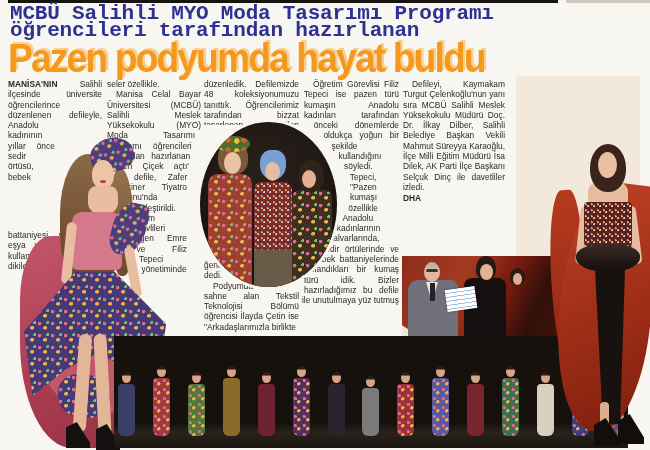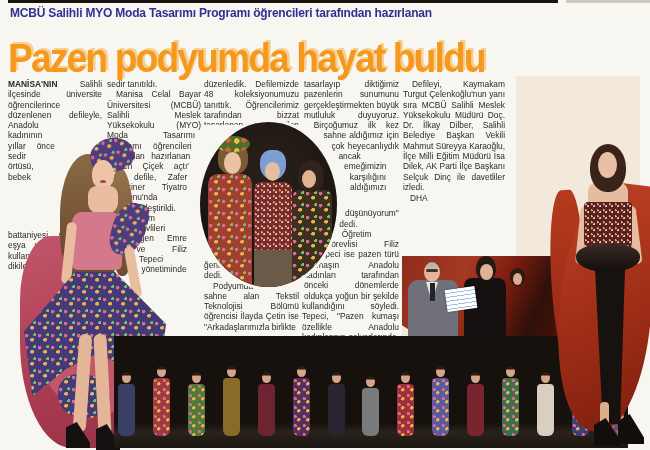--- a/index.html
+++ b/index.html
@@ -2,34 +2,34 @@
 <html><head>
 <meta charset="utf-8">
 <style>
   html,body{margin:0;padding:0;}
   .page{position:relative;width:650px;height:450px;background:#f8f6f1;overflow:hidden;
         font-family:"Liberation Sans",sans-serif;color:#2b2a28;}
   .top-rule{position:absolute;left:8px;top:0;width:550px;height:3px;background:#17130f;}
   .top-rule2{position:absolute;left:566px;top:0;width:84px;height:3px;background:#cfc9bd;}
 
   .kicker{position:absolute;left:10px;top:5px;width:600px;z-index:1;
-          font-family:Liberation Sans, sans-serif;font-weight:bold;font-size:12px;line-height:17px;
+          font-family:Liberation Mono, monospace;font-weight:bold;font-size:21px;line-height:17px;
           color:#2e3192;letter-spacing:-0.2px;}
   .headline{position:absolute;left:8px;top:36px;margin:0;z-index:1;
             font-size:40px;font-weight:800;letter-spacing:-2px;color:#f5991e;
             transform:scaleX(0.93);transform-origin:left top;white-space:nowrap;
             text-shadow:2.5px -2.5px 0 #f8cf92;}
 
   
   .col{position:absolute;top:79px;z-index:1;font-size:8.4px;line-height:10.3px;
        text-align:justify;}
   .col p{margin:0;}
   .col p.ind{text-indent:9px;}
   .lead{font-weight:bold;}
-  .agency{font-weight:normal;margin-top:1px;margin-left:7px;}
+  .agency{font-weight:bold;margin-top:1px;}
   .col1{left:8px;width:94px;height:178px;}
   .col2{left:106px;width:95px;height:262px;}
   .col3t{left:204px;width:95px;height:46px;overflow:hidden;}
   .col3b{left:204px;top:260px;width:95px;height:82px;}
   .col4{left:302px;width:97px;height:264px;}
   .col5{left:403px;width:102px;height:176px;}
 
   
   .sp{display:block;}
   .sp-r1{float:right;width:66px;height:150px;
@@ -191,36 +191,35 @@
   <h1 class="headline">Pazen podyumda hayat buldu</h1>
 
   <section class="col col1">
     <span class="sp sp-r1"></span>
     <p class="para"><b class="lead">MANİSA'NIN</b><span> Salihli ilçesinde üniversite öğrencilerince düzenlenen defileyle, Anadolu kadınının yıllar önce sedir örtüsü, bebek battaniyesi, şalvar gibi eşya ve kıyafetlerinde kullandığı pazenden dikiler elbi-</span></p>
   </section>
 
   <section class="col col2">
     <span class="sp sp-l2"></span>
     <span class="sp sp-r2"></span>
-    <p>sedir tanıtıldı.</p>
+    <p>seler özellikle.</p>
     <p class="ind">Manisa Celal Bayar Üniversitesi (MCBÜ) Salihli Meslek Yüksekokulu (MYO) Moda Tasarımı Programı öğrencileri tarafından hazırlanan 'Pazen Çiçek açtı' adlı defile, Zafer Keskiner Tiyatro Salonu'nda gerçekleştirildi. Öğretim görevlileri Figen Emre ve Filiz Tepeci yönetiminde gerçekleştirilen defilede, 48 pazen elbise görücüye çıktı. Öğrencilerin tasarlayıp, diktikleri elbiseler çok beğenildi. Salihli MYO Moda Tasarımı Programı Öğretim Görevlisi Figen Emre, "İlk kez pazen defilesi</p>
   </section>
 
   <section class="col col3t">
     <p>düzenledik. Defilemizde 48 koleksiyonumuzu tanıttık. Öğrencilerimiz tarafından bizzat tasarlanan ve dikilen pazenler gördük ki çok be-</p>
   </section>
   <section class="col col3b">
     <span class="sp sp-r3"></span>
     <p>ğenildi" dedi.</p>
     <p class="ind">Podyumda sahne alan Tekstil Teknolojisi Bölümü öğrencisi İlayda Çetin ise "Arkadaşlarımızla birlikte</p>
   </section>
 
   <section class="col col4">
     <span class="sp sp-l4"></span>
-    <p>tasarlayıp diktiğimiz pazenlerin sunumunu gerçekleştirmekten büyük mutluluk duyuyoruz. Birçoğumuz ilk kez sahne aldığımız için çok heyecanlıydık ancak emeğimizin karşılığını aldığımızı düşünüyorum" dedi.</p>
     <p class="ind">Öğretim Görevlisi Filiz Tepeci ise pazen türü kumaşın Anadolu kadınları tarafından önceki dönemlerde oldukça yoğun bir şekilde kullandığını söyledi. Tepeci, "Pazen kumaşı özellikle Anadolu kadınlarının şalvarlarında, sedir örtülerinde ve bebek battaniyelerinde kullandıkları bir kumaş türü idik. Bizler hazırladığımız bu defile ile unutulmaya yüz tutmuş</p>
   </section>
 
   <section class="col col5">
     <p class="ind">Defileyi, Kaymakam Turgut Çelenkoğlu'nun yanı sıra MCBÜ Salihli Meslek Yüksekokulu Müdürü Doç. Dr. İlkay Dilber, Salihli Belediye Başkan Vekili Mahmut Süreyya Karaoğlu, İlçe Milli Eğitim Müdürü İsa Dilek, AK Parti İlçe Başkanı Selçuk Dinç ile davetliler izledi.</p>
     <div class="agency">DHA</div>
   </section>
 
   <div class="ph cream"></div>
 

